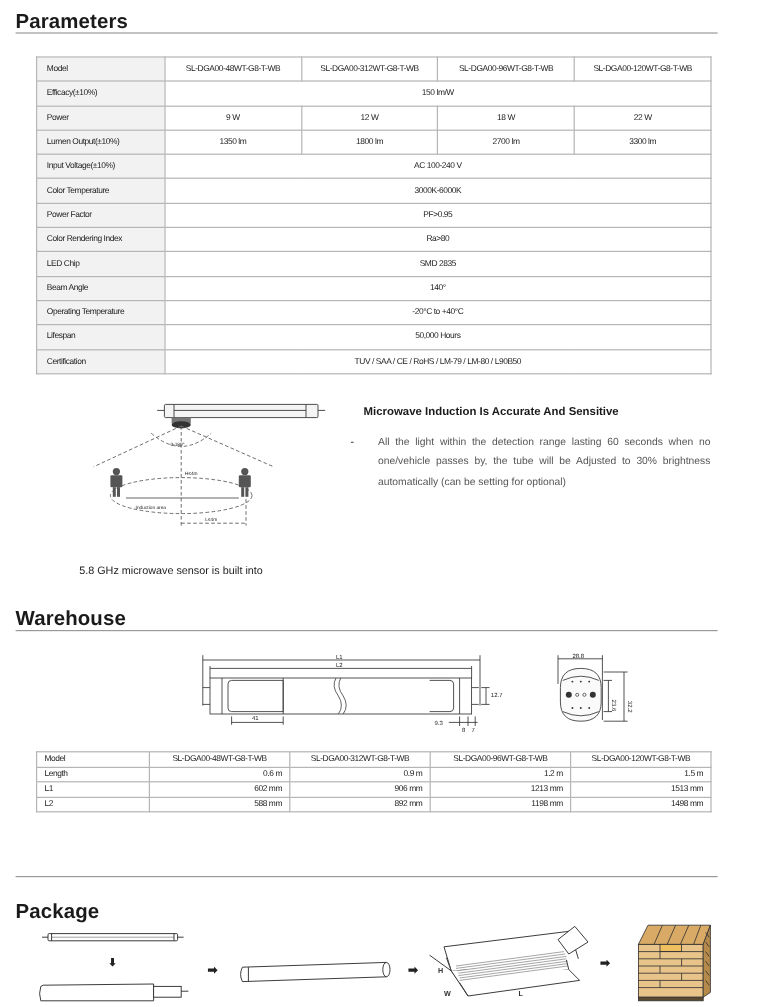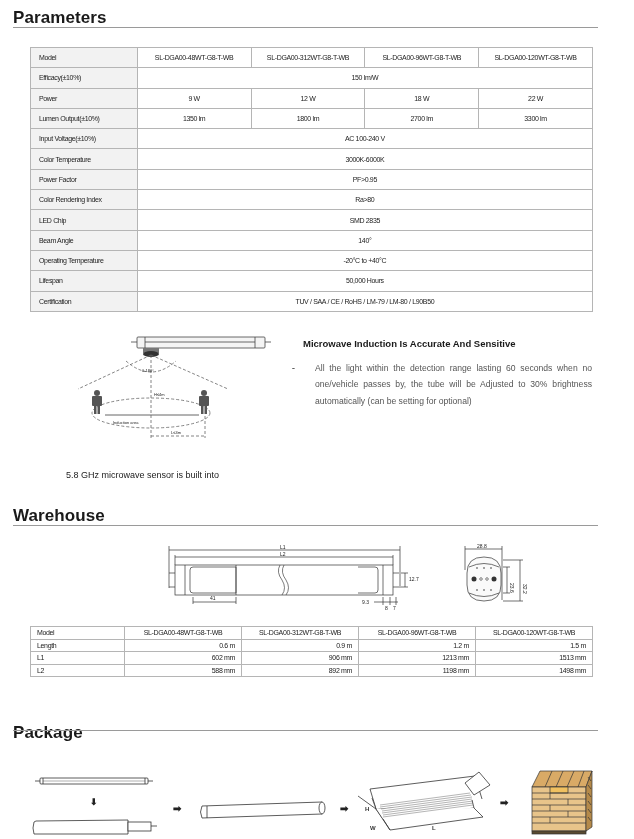--- a/index.html
+++ b/index.html
@@ -268,21 +268,21 @@
   <tr>
     <td class="label">L2</td>
     <td class="val">588 mm</td>
     <td class="val">892 mm</td>
     <td class="val">1198 mm</td>
     <td class="val">1498 mm</td>
   </tr>
 </tbody>
   </table>
 
-<div class="section-title" style="top:723px;">Package</div>
+<div class="section-title" style="top:750px;">Package</div>
 <div class="section-rule" style="top:730px;"></div>
 
 <svg width="634" height="839" style="left:0;top:0;pointer-events:none;">
 
   <g stroke="#333" stroke-width="0.8" fill="#fff">
     <rect x="40" y="778" width="108" height="6" rx="1"></rect>
     <line x1="43" y1="778" x2="43" y2="784"></line>
     <line x1="145" y1="778" x2="145" y2="784"></line>
     <line x1="43" y1="781" x2="145" y2="781" stroke-width="0.4"></line>
     <line x1="35" y1="781" x2="40" y2="781"></line>

